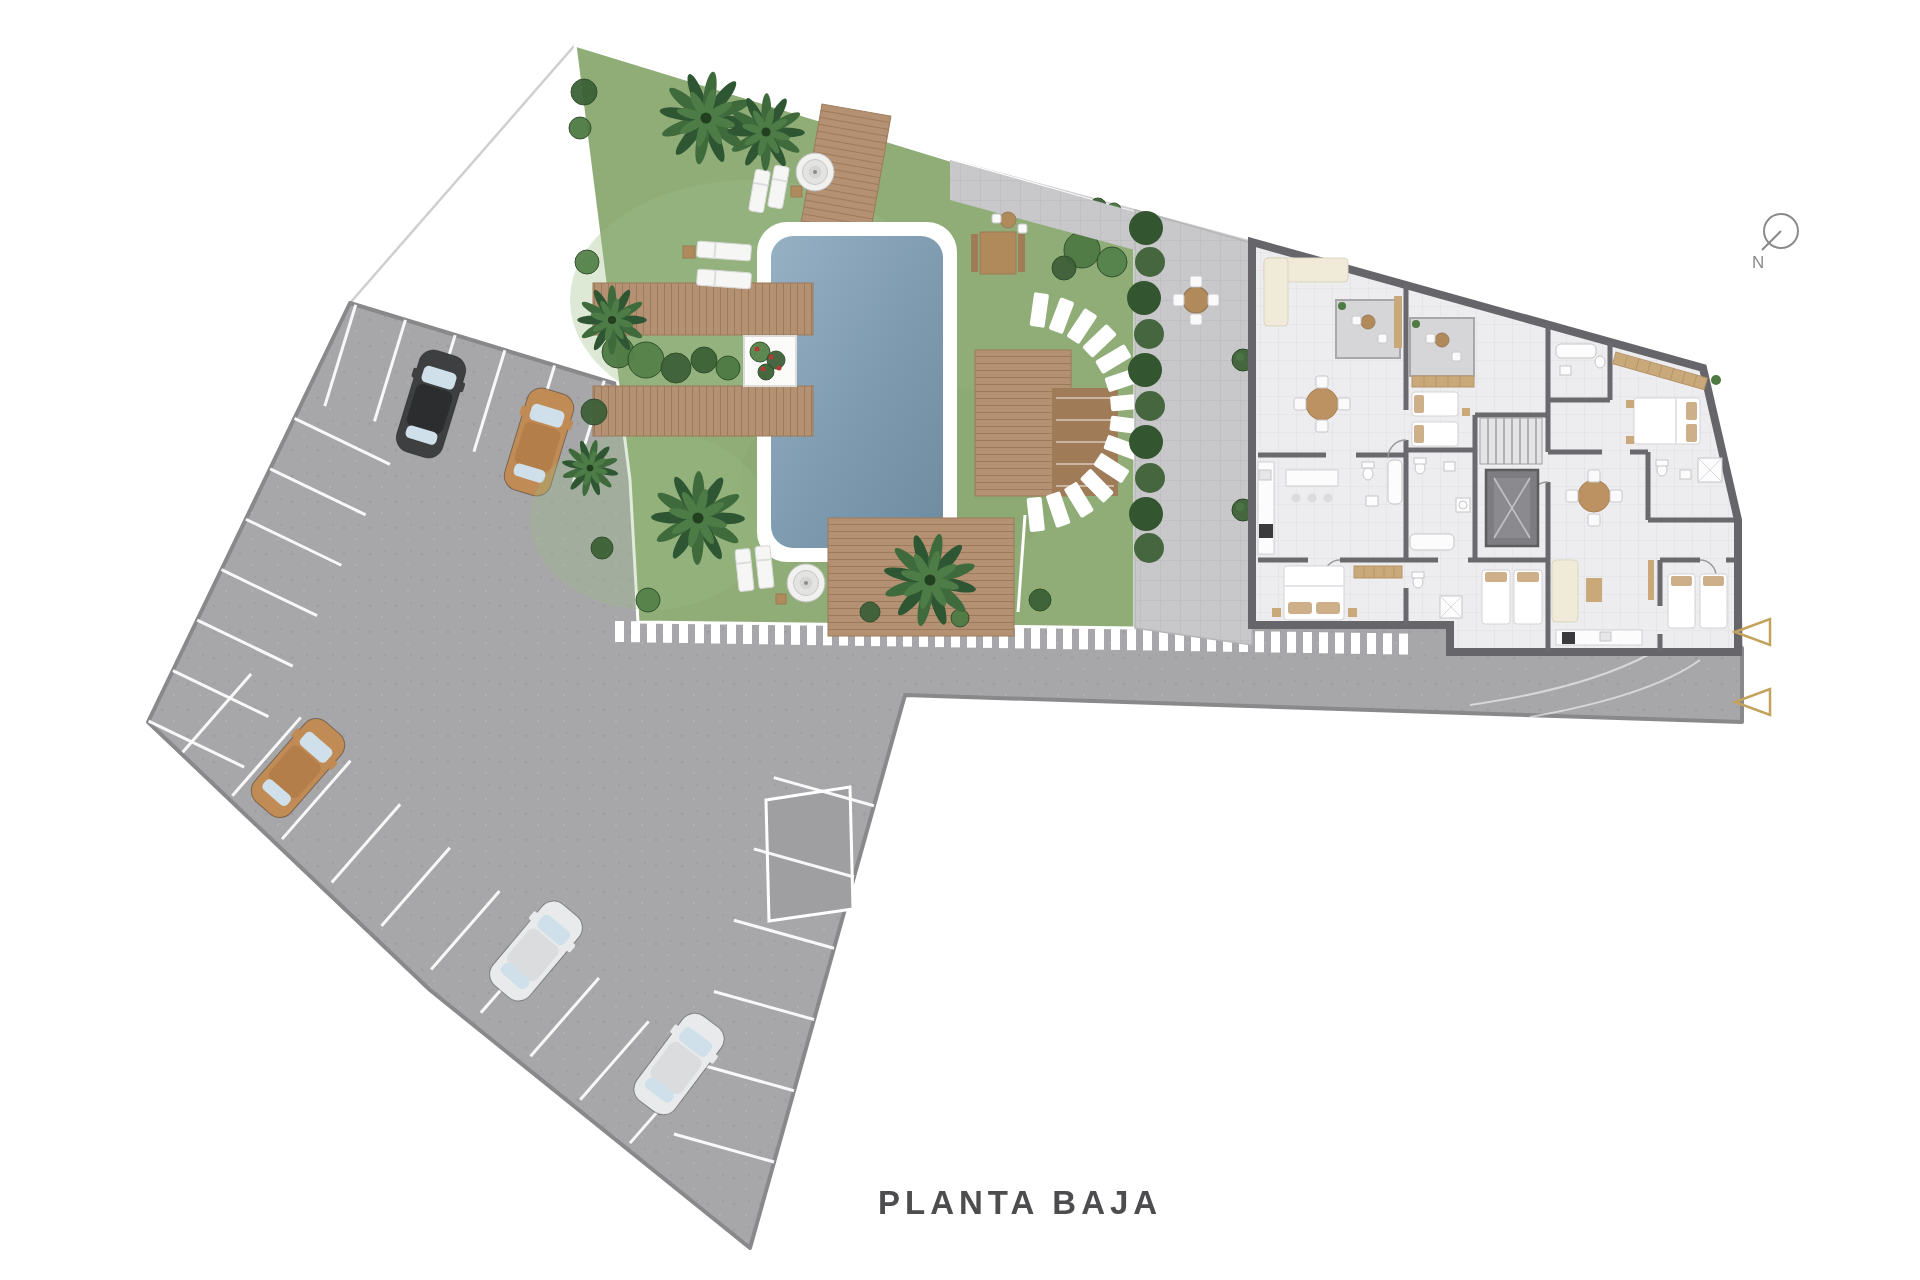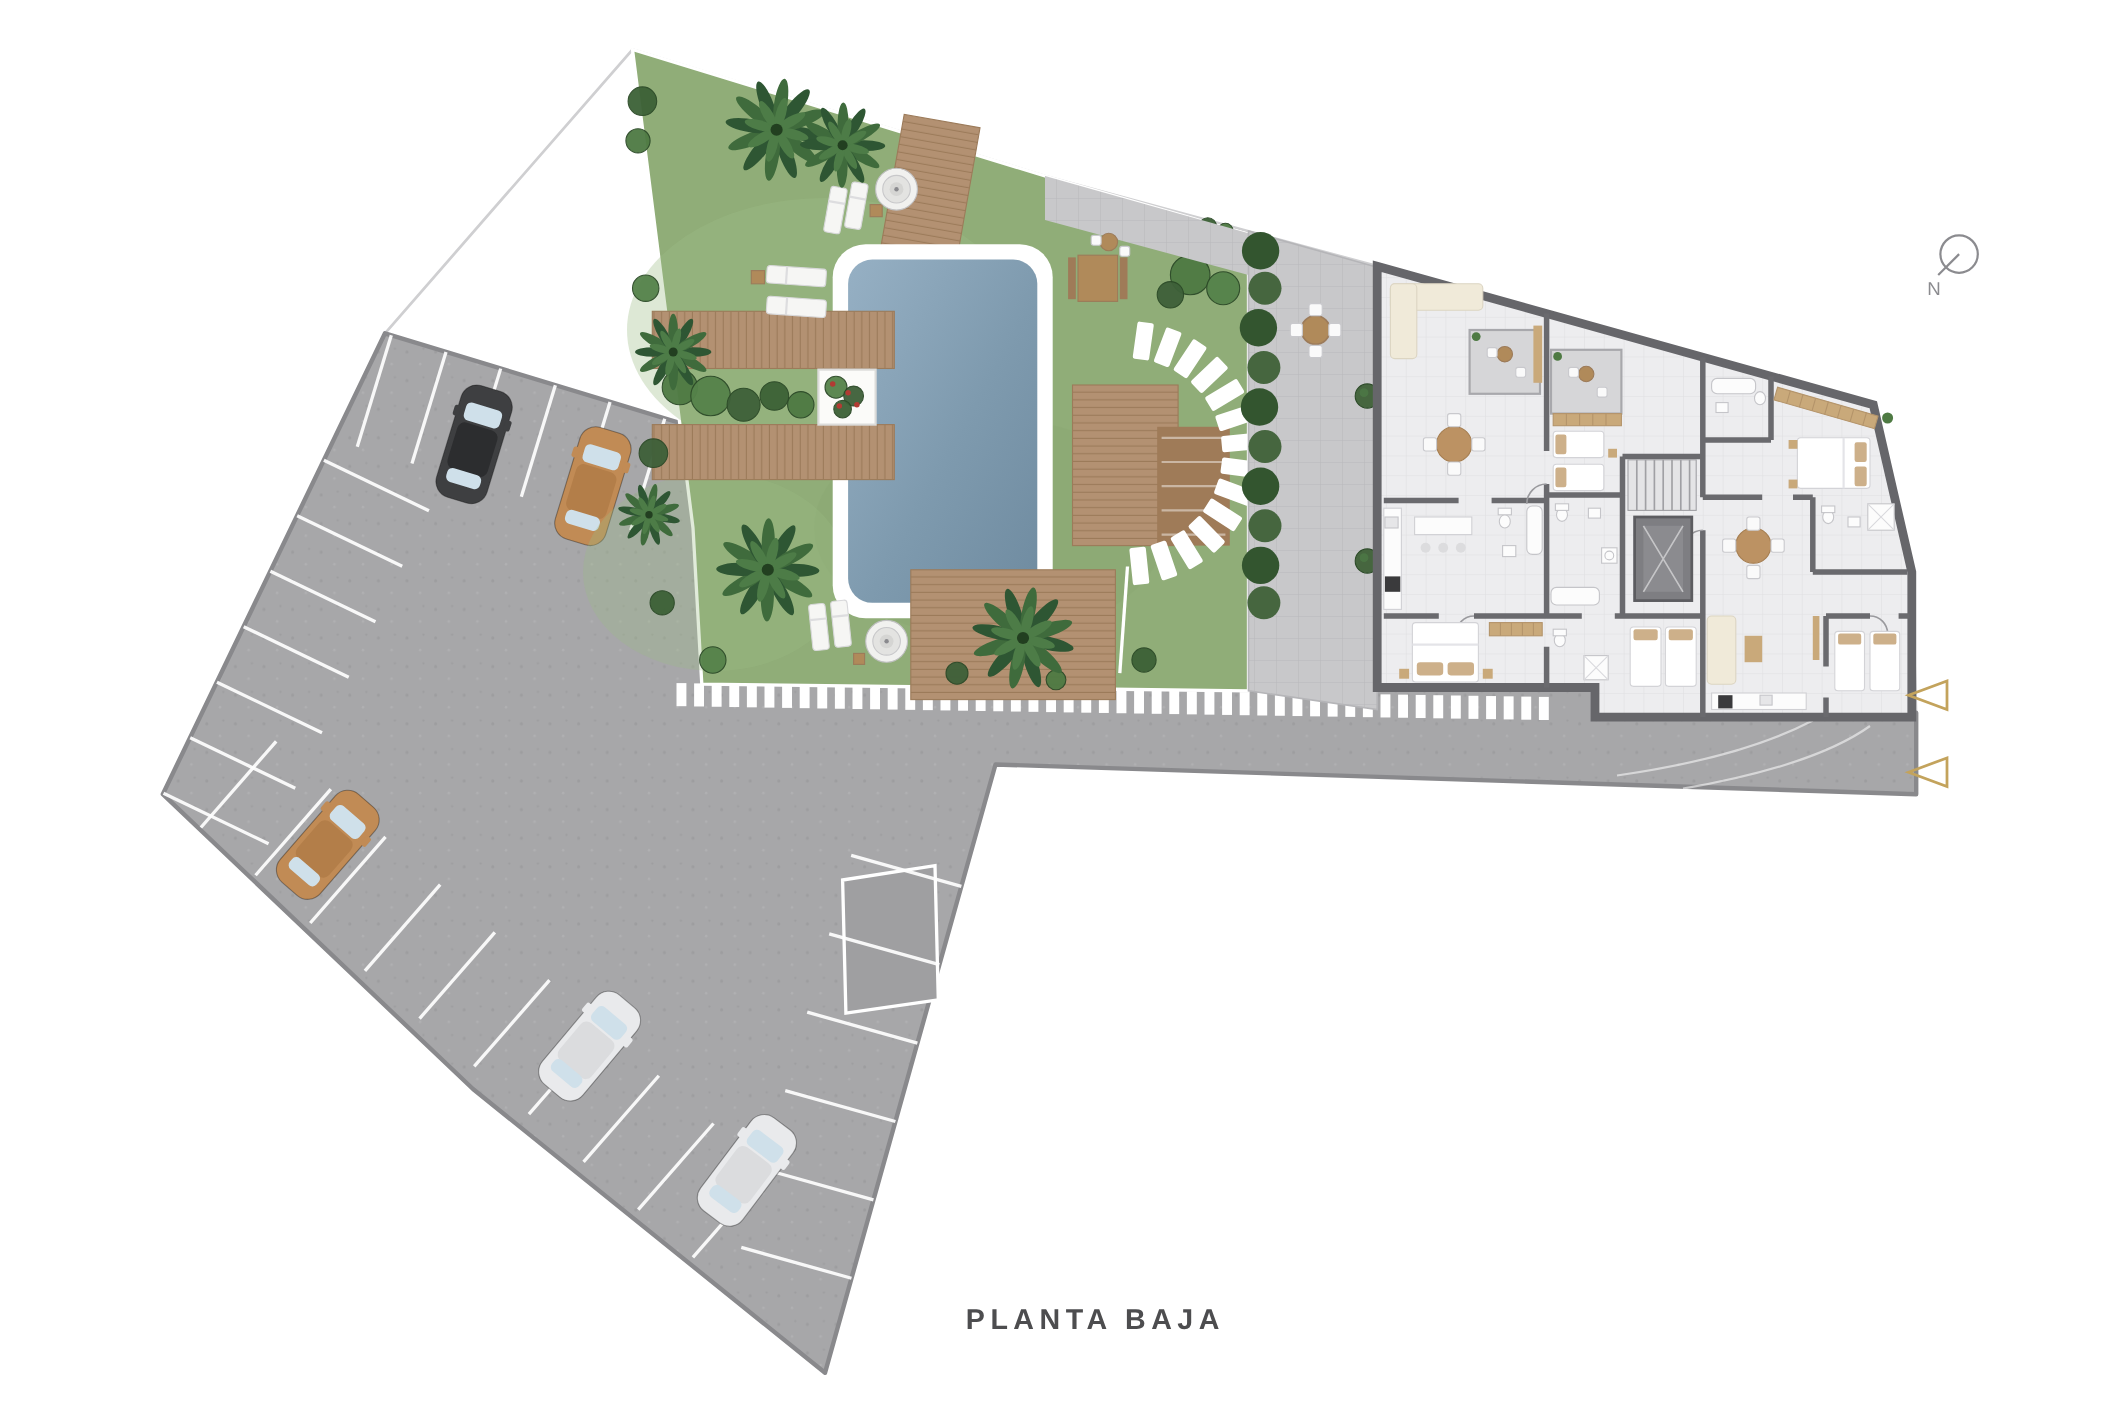--- a/index.html
+++ b/index.html
@@ -1,19 +1,19 @@
 <!DOCTYPE html>
 <html><head>
 <meta charset="utf-8">
 <style>
   html,body{margin:0;padding:0;background:#ffffff;}
   .canvas{position:relative;width:1920px;height:1280px;background:#ffffff;overflow:hidden;
           font-family:"Liberation Sans",sans-serif;}
   svg{position:absolute;left:0;top:0;}
-  .plan-title{position:absolute;left:878px;top:1184px;font-size:26px;font-weight:bold;
+  .plan-title{position:absolute;left:878px;top:1184px;font-size:33px;font-weight:bold;
               letter-spacing:5px;color:#4d4d4f;white-space:nowrap;}
 </style>
 </head>
 <body>
 
 <div class="canvas">
 
 <svg width="1920" height="1280" viewBox="0 0 1920 1280" xmlns="http://www.w3.org/2000/svg">
   <defs>
     <linearGradient id="watergrad" x1="0" y1="0" x2="1" y2="1">

